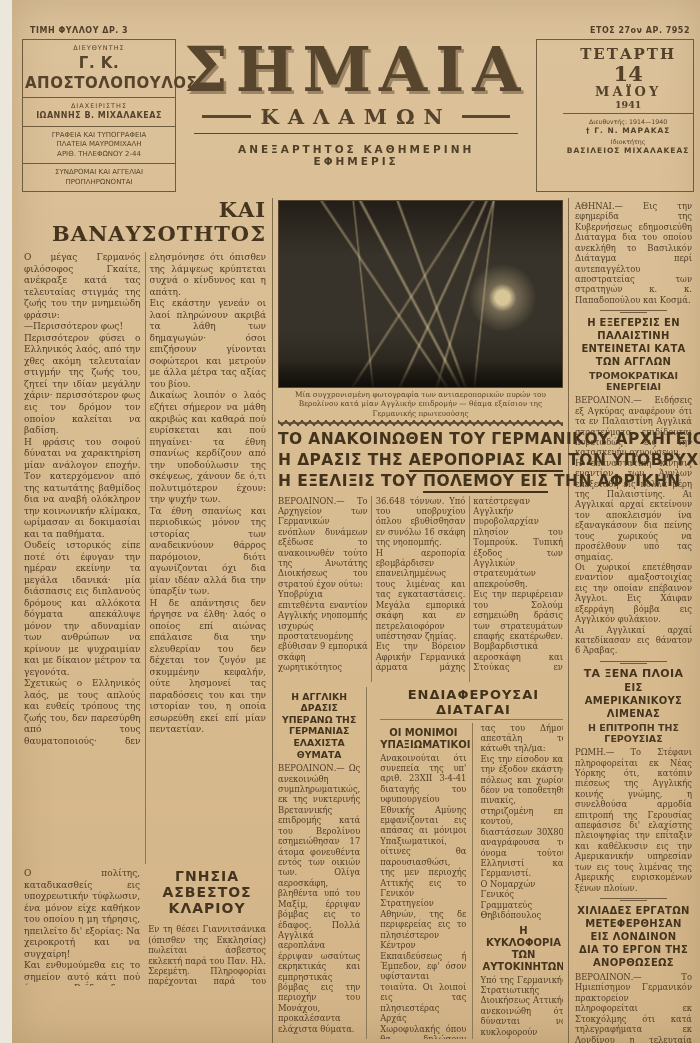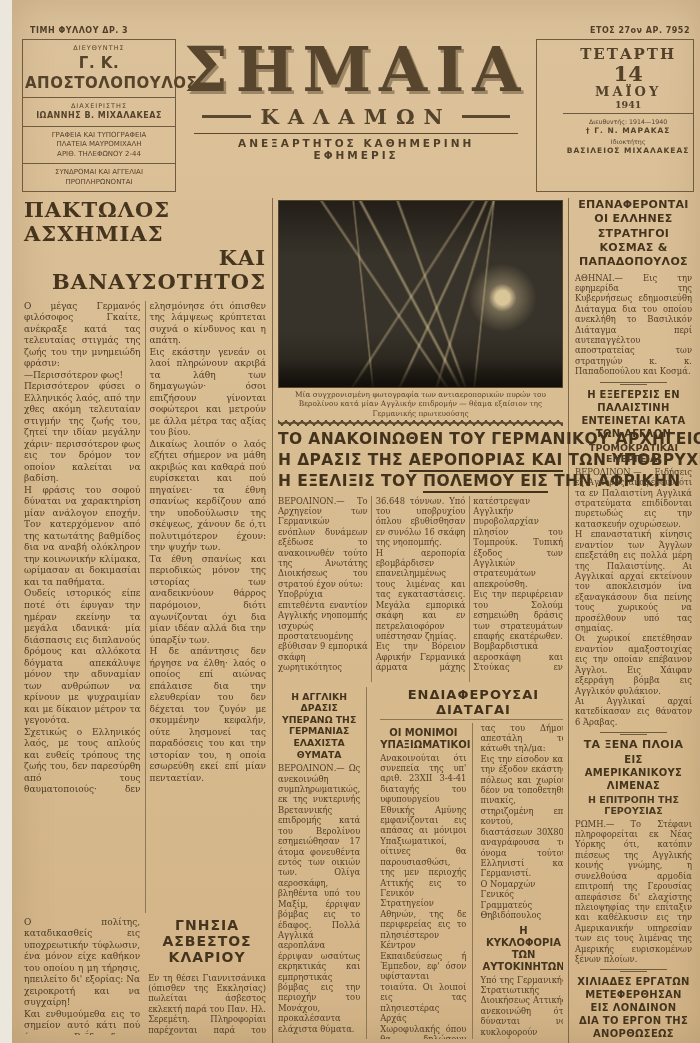--- a/index.html
+++ b/index.html
@@ -18,21 +18,21 @@
   .staffbox .cell{padding:4px 2px;border-bottom:1px solid #6f5b3d;line-height:1.35;}
   .staffbox .cell:last-child{border-bottom:none;}
   .staffbox .big{font-size:15px;font-weight:bold;letter-spacing:.5px;}
   .staffbox .lbl{font-size:6.5px;letter-spacing:1px;}
   .mastcenter{flex:1;text-align:center;padding-top:2px;}
   .masttitle{font-size:62px;line-height:.95;font-weight:bold;letter-spacing:8px;color:#57452d;
     text-shadow:2.5px 2.5px 0 rgba(80,62,38,.45);font-family:"DejaVu Serif",serif;}
   .kalrow{display:flex;align-items:center;gap:10px;margin:4px 18px 0 18px;}
   .kalrow .bar{flex:1;border-top:3px solid #5a4830;}
   .kalamon{font-size:21px;font-weight:bold;letter-spacing:9px;color:#54422b;}
-  .tagline{margin:4px 10px 0 10px;border-top:1px solid #5a4830;padding-top:3px;
+  .tagline{margin:4px 10px 0 10px;border-top:1px solid #5a4830;padding-top:9px;
     font-family:"DejaVu Sans",sans-serif;font-size:10.5px;font-weight:bold;letter-spacing:3px;color:#50402a;}
   .datebox{width:142px;border:1px solid #6f5b3d;text-align:center;color:#53412a;padding-left:26px;}
   .datebox .d1{font-size:15px;font-weight:bold;letter-spacing:2px;padding-top:5px;}
   .datebox .d2{font-size:21px;font-weight:bold;line-height:1;}
   .datebox .d3{font-size:13px;font-weight:bold;letter-spacing:3px;}
   .datebox .d4{font-size:9.5px;font-weight:bold;padding-bottom:3px;border-bottom:1px solid #6f5b3d;}
   .datebox .d5{font-size:6.3px;padding:3px 2px 2px;font-family:"DejaVu Sans",sans-serif;line-height:1.45;}
   .datebox .d5 b{font-size:7.5px;letter-spacing:1px;}
 
   
@@ -156,21 +156,20 @@
             <div>Ιδιοκτήτης</div>
             <b>ΒΑΣΙΛΕΙΟΣ  ΜΙΧΑΛΑΚΕΑΣ</b>
           </div>
         </div>
       </div>
 
       <div class="cols">
 
         <div class="col-left">
           <div class="edit-head">
-            <span>ΠΑΚΤΩΛΟΣ ΑΣΧΗΜΙΑΣ</span>
             <span class="l2">ΚΑΙ ΒΑΝΑΥΣΟΤΗΤΟΣ</span>
           </div>
           <div class="edit-body body-md j pre">Ο μέγας Γερμανός φιλόσοφος Γκαίτε, ανέκραξε κατά τας τελευταίας στιγμάς της ζωής του την μνημειώδη φράσιν:
 —Περισσότερον φως!
 Περισσότερον φύσει ο Ελληνικός λαός, από την χθες ακόμη τελευταίαν στιγμήν της ζωής του, ζητεί την ιδίαν μεγάλην χάριν· περισσότερον φως εις τον δρόμον τον οποίον καλείται να βαδίση.
 Η φράσις του σοφού δύναται να χαρακτηρίση μίαν ανάλογον εποχήν. Τον κατερχόμενον από της κατωτάτης βαθμίδος δια να αναβή ολόκληρον την κοινωνικήν κλίμακα, ωρίμασαν αι δοκιμασίαι και τα παθήματα.
 Ουδείς ιστορικός είπε ποτέ ότι έφυγαν την ημέραν εκείνην τα μεγάλα ιδανικά· μία διάσπασις εις διπλανούς δρόμους και αλλόκοτα δόγματα απεκάλυψε μόνον την αδυναμίαν των ανθρώπων να κρίνουν με ψυχραιμίαν και με δίκαιον μέτρον τα γεγονότα.
 Σχετικώς ο Ελληνικός λαός, με τους απλούς και ευθείς τρόπους της ζωής του, δεν παρεσύρθη από τους θαυματοποιούς· δεν ελησμόνησε ότι όπισθεν της λάμψεως κρύπτεται συχνά ο κίνδυνος και η απάτη.
 Εις εκάστην γενεάν οι λαοί πληρώνουν ακριβά τα λάθη των δημαγωγών· όσοι επιζήσουν γίνονται σοφώτεροι και μετρούν με άλλα μέτρα τας αξίας του βίου.
 Δικαίως λοιπόν ο λαός εζήτει σήμερον να μάθη ακριβώς και καθαρά πού ευρίσκεται και πού πηγαίνει· τα έθνη σπανίως κερδίζουν από την υποδούλωσιν της σκέψεως, χάνουν δε ό,τι πολυτιμότερον έχουν: την ψυχήν των.
@@ -244,25 +243,20 @@
                   <div class="body-sm j pre">Υπό της Γερμανικής Στρατιωτικής Διοικήσεως Αττικής ανεκοινώθη ότι δύνανται να κυκλοφορούν ωρισμένα αυτοκίνητα. Άδειαι εκδίδονται αφ' ης ισχύη η σχετική προκήρυξις, εγκρίσει της Στρατιωτικής Διοικήσεως Κορίνθου. Άδειαι θα εκδοθώσι από 13—20 Μαΐου μόνον.</div>
 
                 </div>
               </div>
             </div>
           </div>
         </div>
 
         <div class="col-right">
           <div class="sb-art">
-            <div class="sb-h">
-              <div>ΕΠΑΝΑΦΕΡΟΝΤΑΙ</div>
-              <div>ΟΙ ΕΛΛΗΝΕΣ ΣΤΡΑΤΗΓΟΙ</div>
-              <div>ΚΟΣΜΑΣ &amp; ΠΑΠΑΔΟΠΟΥΛΟΣ</div>
-            </div>
             <div class="body-sm j pre" style="margin-top:3px">ΑΘΗΝΑΙ.— Εις την εφημερίδα της Κυβερνήσεως εδημοσιεύθη Διάταγμα δια του οποίου ανεκλήθη το Βασιλικόν Διάταγμα περί αυτεπαγγέλτου αποστρατείας των στρατηγών κ. κ. Παπαδοπούλου και Κοσμά.</div>
           </div>
           <div class="sb-div"></div>
 
           <div class="sb-art">
             <div class="sb-h smaller">
               <div>Η ΕΞΕΓΕΡΣΙΣ ΕΝ ΠΑΛΑΙΣΤΙΝΗ</div>
               <div>ΕΝΤΕΙΝΕΤΑΙ ΚΑΤΑ ΤΩΝ ΑΓΓΛΩΝ</div>
             </div>
             <div class="sb-sub">ΤΡΟΜΟΚΡΑΤΙΚΑΙ ΕΝΕΡΓΕΙΑΙ</div>

